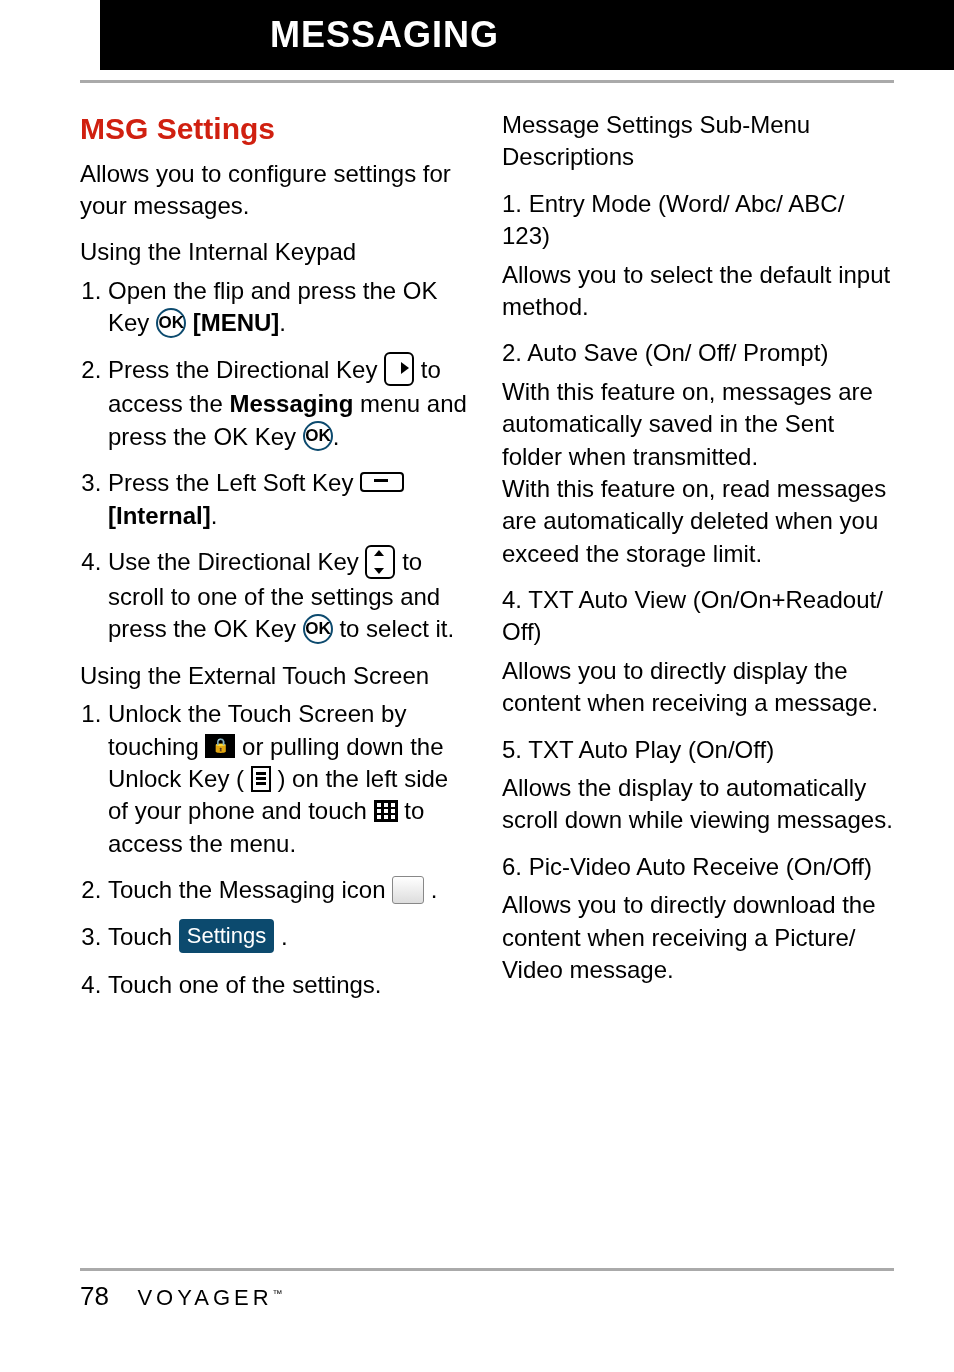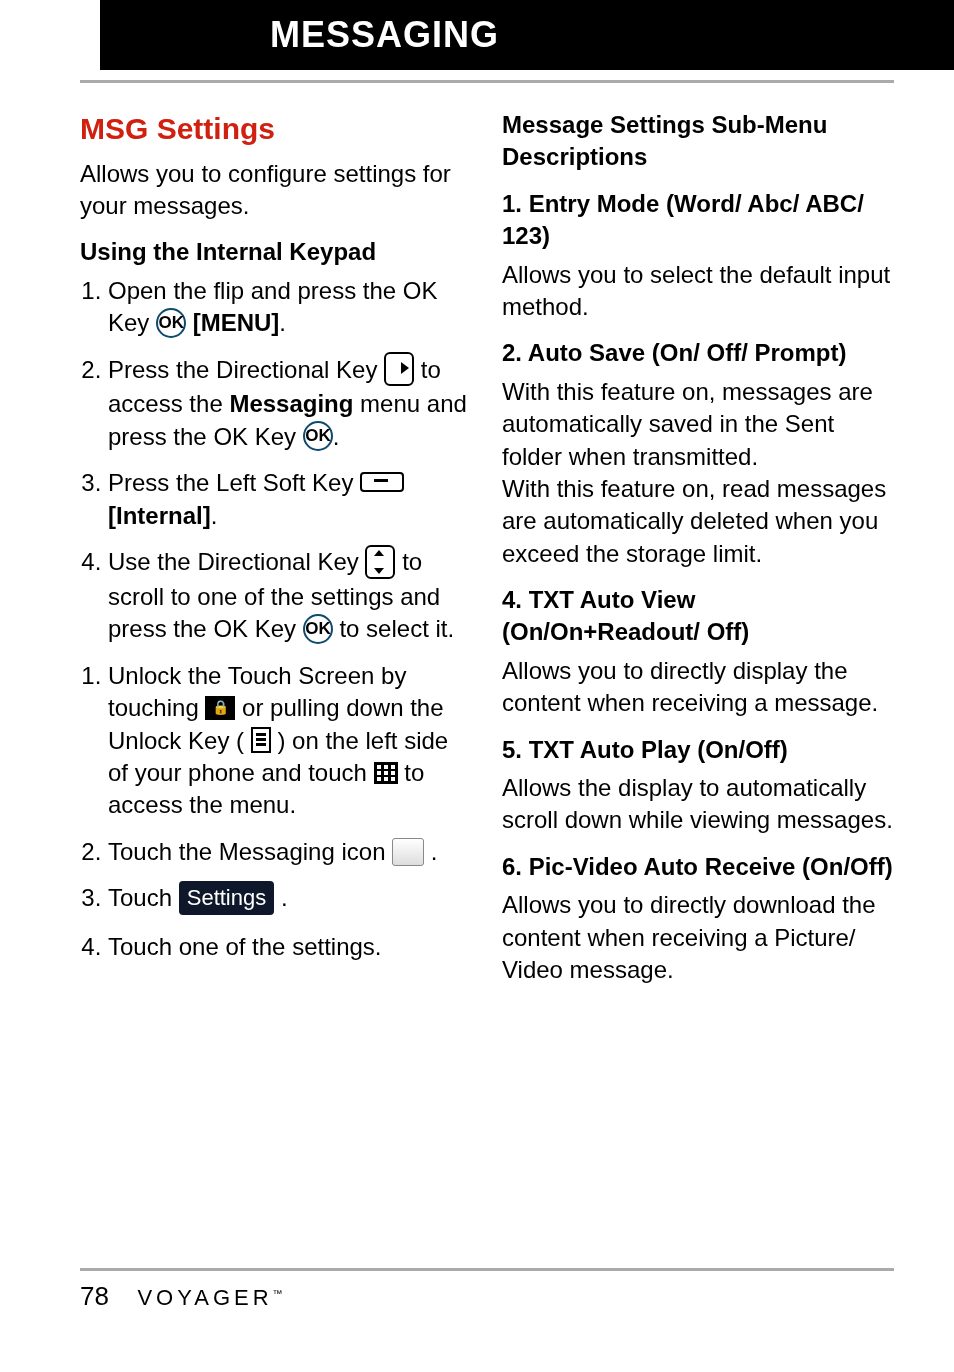--- a/index.html
+++ b/index.html
@@ -44,21 +44,21 @@
     line-height: 1.35;
   }
   .section-title {
     color: #d02010;
     font-weight: bold;
     font-size: 30px;
     margin-bottom: 8px;
     font-family: Arial, Helvetica, sans-serif;
   }
   .sub-heading {
-    font-weight: bold;
+    font-weight: normal;
     margin-top: 14px;
     margin-bottom: 6px;
   }
   ol {
     padding-left: 28px;
     margin: 6px 0;
   }
   ol li {
     margin-bottom: 14px;
   }
@@ -144,21 +144,21 @@
     width:30px;height:26px;
     background:linear-gradient(#fff,#ddd);
     border:1px solid #888;
     border-radius:3px;
     vertical-align:middle;
     position:relative;
     top:-2px;
   }
   .settings-pill{
     display:inline-block;
-    background:#0f172a;
+    background:#0c4a6e;
     color:#fff;
     padding:2px 8px;
     border-radius:4px;
     font-size:22px;
     vertical-align:middle;
     position:relative;
     top:-2px;
   }
   .footer {
     position:absolute;
@@ -232,20 +232,21 @@
       </li>
       <li>
         <span>Use the Directional Key </span>
         <span class="dir-key"><span class="arrow-ud"></span><span class="arrow-ud2"></span></span>
         <span> to scroll to one of the settings and press the OK Key </span>
         <span class="ok-circle">OK</span>
         <span> to select it.</span>
       </li>
     </ol>
 
+    <div class="sub-heading">Using the External Touch Screen</div>
     <ol>
       <li>
         <span>Unlock the Touch Screen by touching </span>
         <span class="lock-icon"></span>
         <span> or pulling down the Unlock Key ( </span>
         <span class="side-key"></span>
         <span> ) on the left side of your phone and touch </span>
         <span class="grid-icon"></span>
         <span> to access the menu.</span>
       </li>

